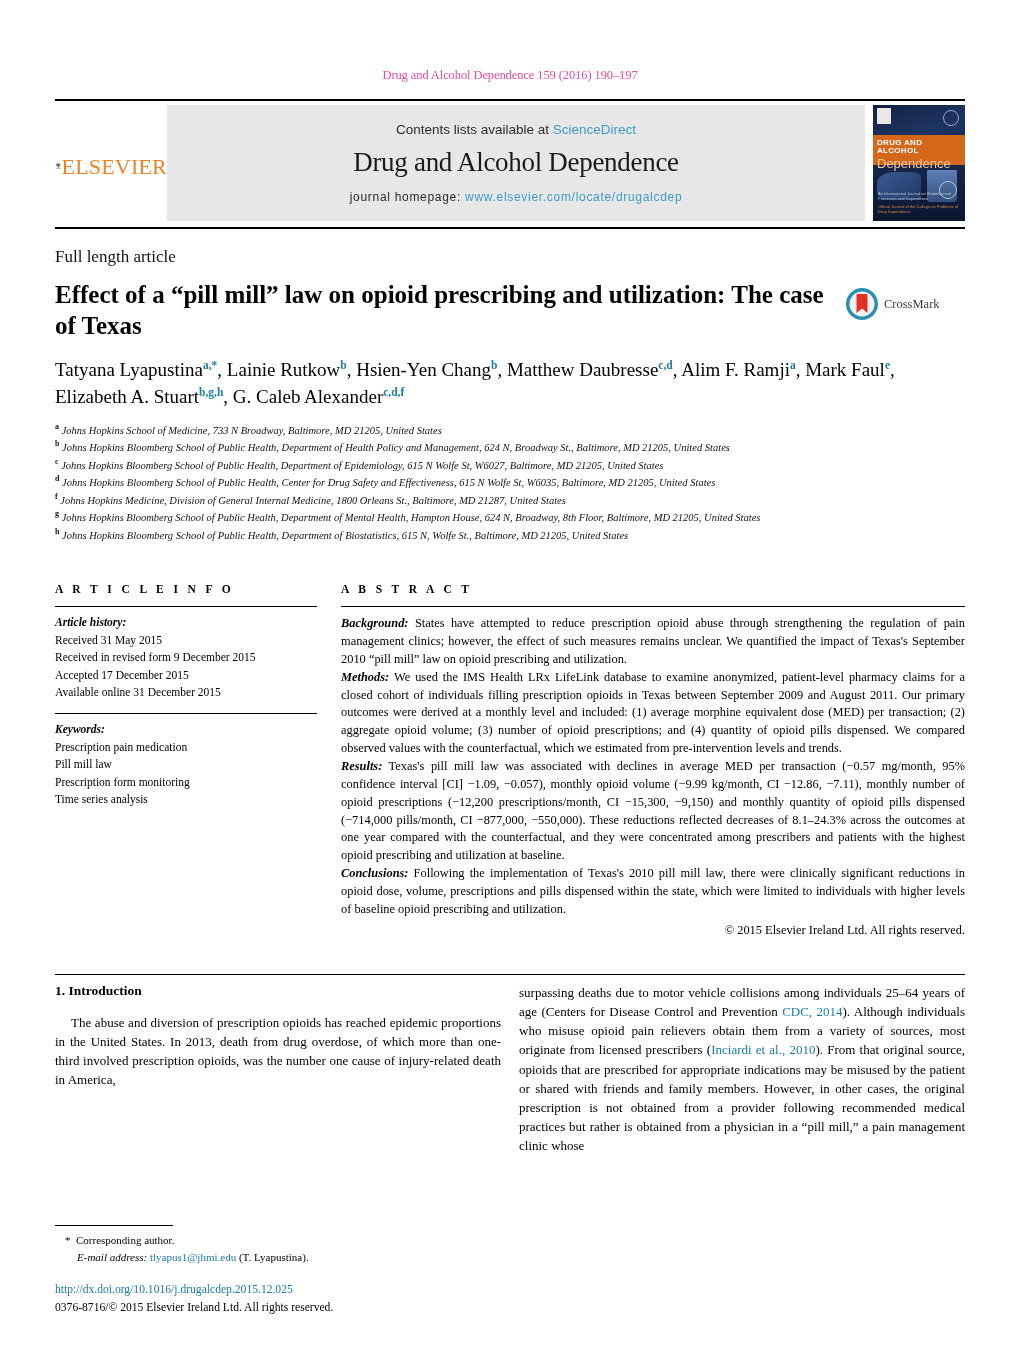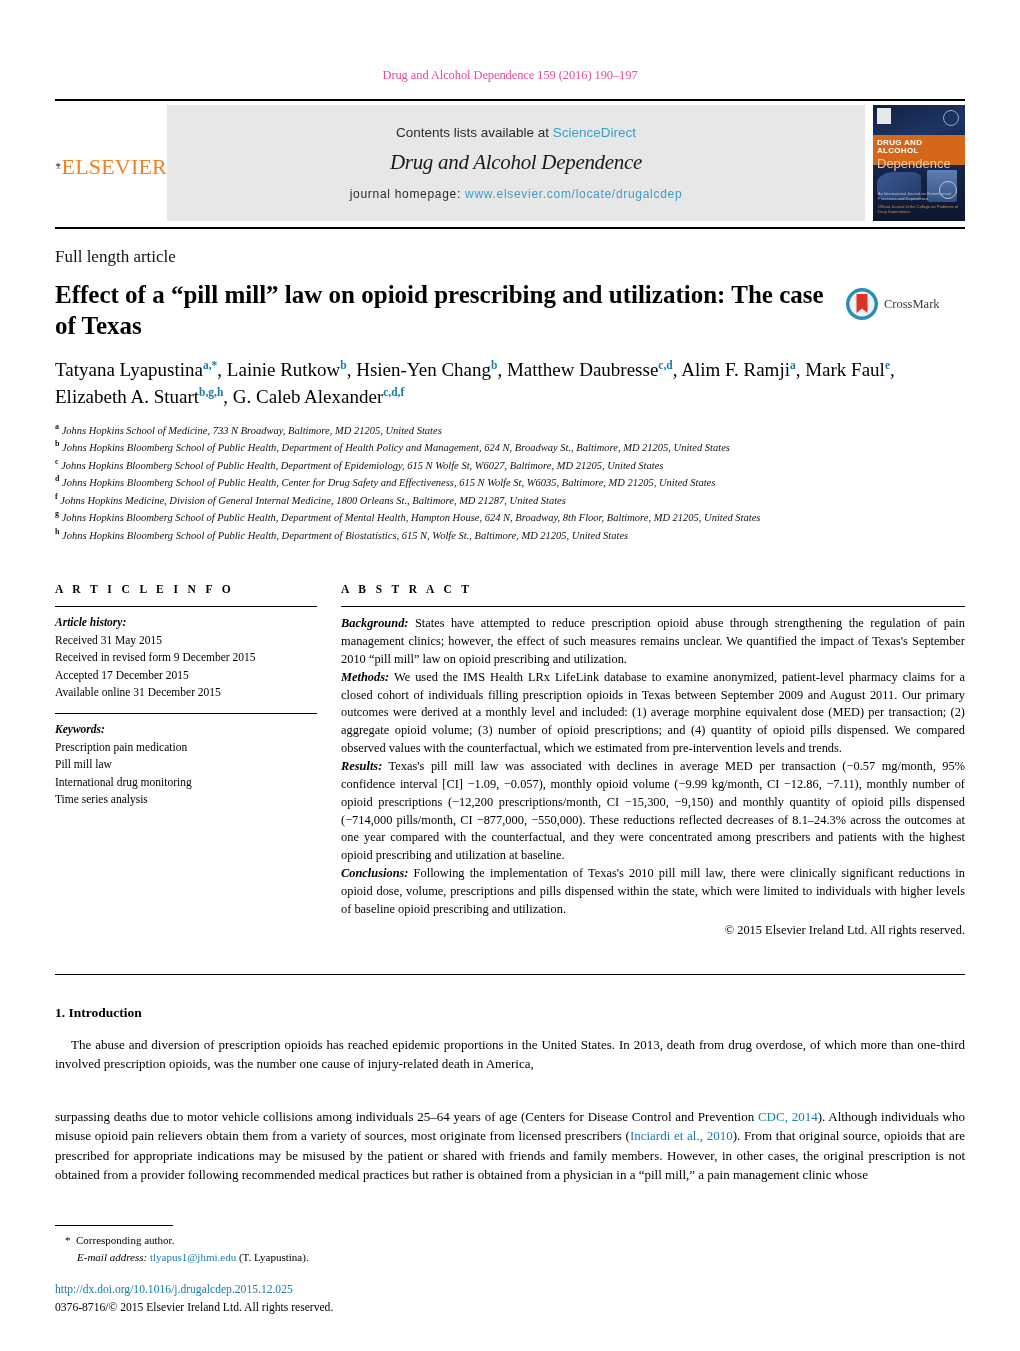--- a/index.html
+++ b/index.html
@@ -72,24 +72,23 @@
   }
   .contents-line {
     font-family: "Liberation Sans", sans-serif;
     font-size: 13.5px;
     color: #2b2b2b;
     margin-bottom: 10px;
   }
   .contents-line .sd { color: #3d9dc7; }
   .journal-title {
     font-family: "Liberation Serif", serif;
-    font-size: 21px;
+    font-size: 27px;
     color: #1a1a1a;
     letter-spacing: -0.3px;
-    font-style: italic;
   }
   .homepage-line {
     font-family: "Liberation Sans", sans-serif;
     font-size: 12px;
     color: #2b2b2b;
     letter-spacing: 0.7px;
     margin-top: 12px;
   }
   .homepage-line .url { color: #3d9dc7; }
   .cover-thumb {
@@ -256,23 +255,22 @@
     text-align: right;
     font-family: "Liberation Serif", serif;
     font-size: 12.4px;
     margin-top: 3px;
   }
 
   
   .body-rule { border-top: 1px solid #000; margin-top: 34px; }
   .body-cols {
     display: flex;
-    gap: 34px;
-    margin-top: 30px;
-    flex-direction: column;
+    gap: 18px;
+    margin-top: 8px;
   }
   .bcol { flex: 1 1 0; }
   .sec-num-head {
     font-family: "Liberation Serif", serif;
     font-weight: bold;
     font-size: 13.5px;
     margin-bottom: 14px;
   }
   .body-para {
     font-family: "Liberation Serif", serif;
@@ -428,21 +426,21 @@
             <div>Accepted 17 December 2015</div>
             <div>Available online 31 December 2015</div>
           </div>
       </div>
       <div class="kw-sep"></div>
       <div class="kw-block">
         <div class="lbl">Keywords:</div>
         <div>
             <div>Prescription pain medication</div>
             <div>Pill mill law</div>
-            <div>International drug monitoring</div>
+            <div>Prescription form monitoring</div>
             <div>Time series analysis</div>
           </div>
       </div>
     </div>
 
     <div class="col-abstract">
       <div class="sec-head">A B S T R A C T</div>
       <div class="rule-top"></div>
       <div class="abstract-body">
         <p class="abs-para"><span class="lbl">Background:</span><span> States have attempted to reduce prescription opioid abuse through strengthening the regulation of pain management clinics; however, the effect of such measures remains unclear. We quantified the impact of Texas's September 2010 “pill mill” law on opioid prescribing and utilization.</span></p>

